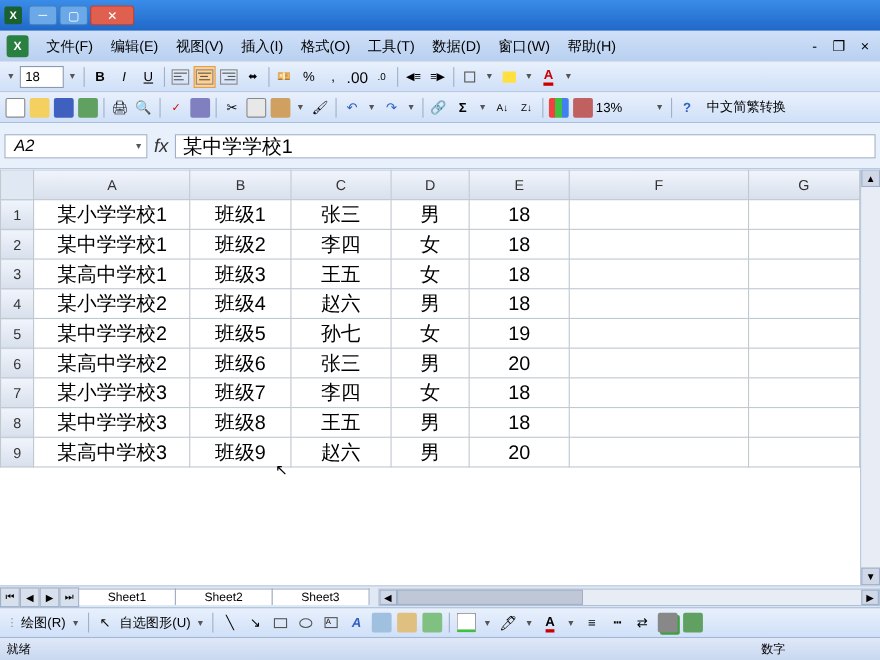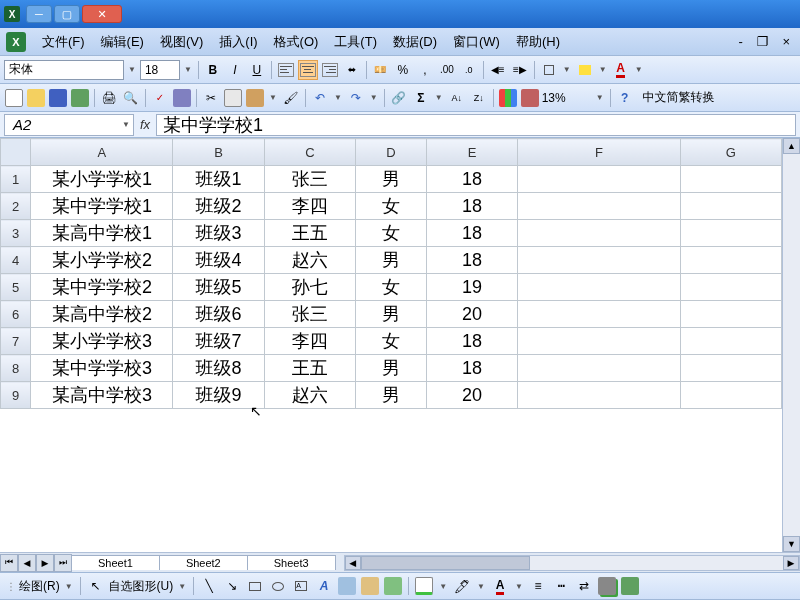--- a/index.html
+++ b/index.html
@@ -21,24 +21,24 @@
 .toolbar .fontname { width: 120px; }
 .toolbar .fontsize { width: 40px; }
 .tbtn { width: 20px; height: 20px; display: flex; align-items: center; justify-content: center; cursor: pointer; border: 1px solid transparent; font-size: 12px; }
 .tbtn.b { font-weight: bold; }
 .tbtn.i { font-style: italic; }
 .tbtn.u { text-decoration: underline; }
 .sep { width: 1px; height: 18px; background: #a0b0c8; margin: 0 2px; }
 .tdrop { font-size: 8px; color: #555; padding: 0 2px; cursor: pointer; }
 .toolbar2 { height: 28px; background: linear-gradient(to bottom, #e8f0fc, #d0e0f8); border-bottom: 1px solid #a0b8d8; display: flex; align-items: center; padding: 0 4px; gap: 2px; font-size: 12px; }
 .ticon { width: 18px; height: 18px; border-radius: 2px; display: inline-block; }
-.namebox-row { height: 26px; background: #e8f0fc; border-bottom: 1px solid #a0b8d8; display: flex; align-items: center; }
+.namebox-row { height: 42px; background: #e8f0fc; border-bottom: 1px solid #a0b8d8; display: flex; align-items: center; }
 .namebox { width: 130px; height: 22px; border: 1px solid #a0b0c8; background: #fff; margin-left: 4px; display: flex; align-items: center; padding: 0 8px; font-size: 15px; font-style: italic; font-family: Georgia, serif; }
 .fxarea { display: flex; align-items: center; flex: 1; margin-left: 8px; gap: 6px; }
-.fxicon { font-style: italic; font-size: 13px; color: #333; }
+.fxicon { font-style: italic; font-size: 17px; color: #333; }
 .formulabar { flex: 1; height: 22px; background: #fff; border: 1px solid #a0b0c8; padding: 0 6px; font-size: 18px; display: flex; align-items: center; margin-right: 4px; }
 .grid-area { flex: 1; display: flex; overflow: hidden; background: #fff; position: relative; }
 .sheet { flex: 1; overflow: hidden; }
 .sheet table { border-collapse: collapse; width: 100%; }
 .sheet th, .sheet td { border: 1px solid #c0c8d0; font-size: 18px; height: 27px; text-align: center; padding: 0; }
 .sheet th { background: linear-gradient(to bottom, #f0f4fc, #d8e0ec); font-weight: normal; font-size: 13px; color: #333; }
 .sheet th.corner { width: 30px; background: #e0e8f4; }
 .sheet th.rowh { width: 30px; font-size: 13px; }
 .sheet .colA { width: 140px; }
 .sheet .colB { width: 90px; }
@@ -92,23 +92,20 @@
     <span class="menuitem">窗口(W)</span>
     <span class="menuitem">帮助(H)</span>
     <div class="menurt">
       <span>-</span>
       <span>❐</span>
       <span>×</span>
     </div>
   </div>
 
   <div class="toolbar">
-    <div class="sel fontname">
-        <span>宋体</span>
-      </div>
       <span class="tdrop">▼</span>
     <div class="sel fontsize">
         <span>18</span>
       </div>
       <span class="tdrop">▼</span>
     <div class="sep"></div>
     <div class="tbtn b">B</div>
     <div class="tbtn i">I</div>
     <div class="tbtn u">U</div>
     <div class="sep"></div>
@@ -136,21 +133,21 @@
     <div class="tbtn">
         <span style="font-size:10px">⬌</span>
       </div>
     <div class="sep"></div>
     <div class="tbtn">
         <span style="font-size:10px">💴</span>
       </div>
     <div class="tbtn">%</div>
     <div class="tbtn">,</div>
     <div class="tbtn">
-        <span style="font-size:10px">.00</span>
+        <span style="font-size:14px">.00</span>
       </div>
     <div class="tbtn">
         <span style="font-size:9px">.0</span>
       </div>
     <div class="sep"></div>
     <div class="tbtn">
         <span style="font-size:10px">◀≡</span>
       </div>
     <div class="tbtn">
         <span style="font-size:10px">≡▶</span>
@@ -444,14 +441,20 @@
       </div>
     <div class="tbtn">⇄</div>
     <div class="tbtn">
         <span class="ticon" style="background:#888;box-shadow:2px 2px 0 #40a040"></span>
       </div>
     <div class="tbtn">
         <span class="ticon" style="background:#60a060"></span>
       </div>
   </div>
 
+  <div class="statusbar">
+    <span>就绪</span>
+    <div class="right">
+      <span>数字</span>
+    </div>
+  </div>
 
 </div>
 
 </body></html>

